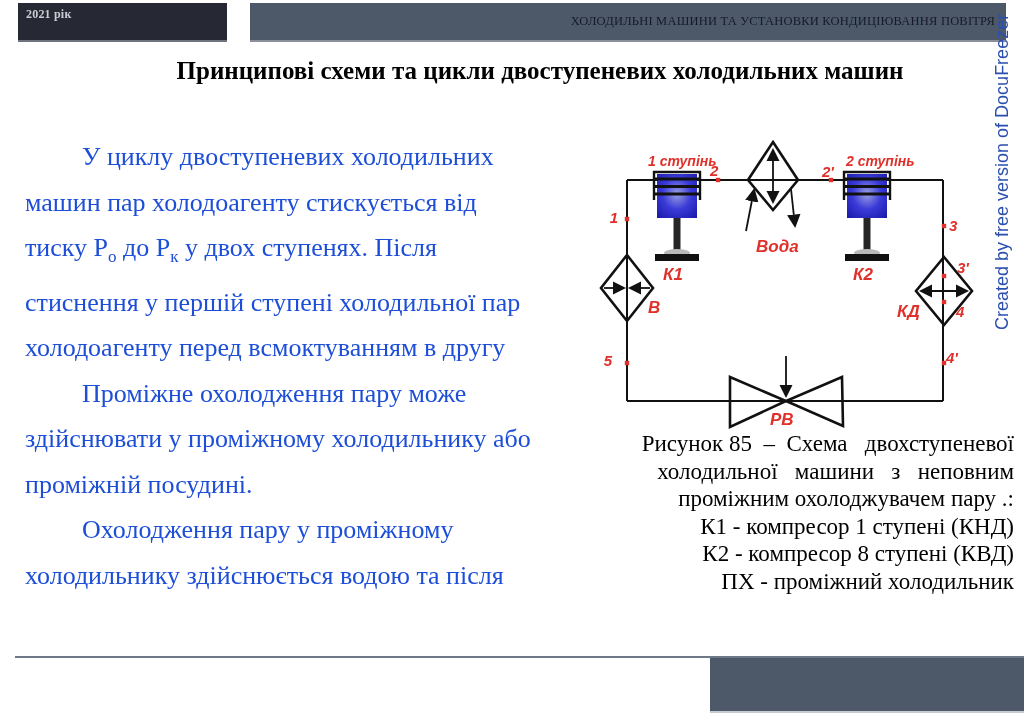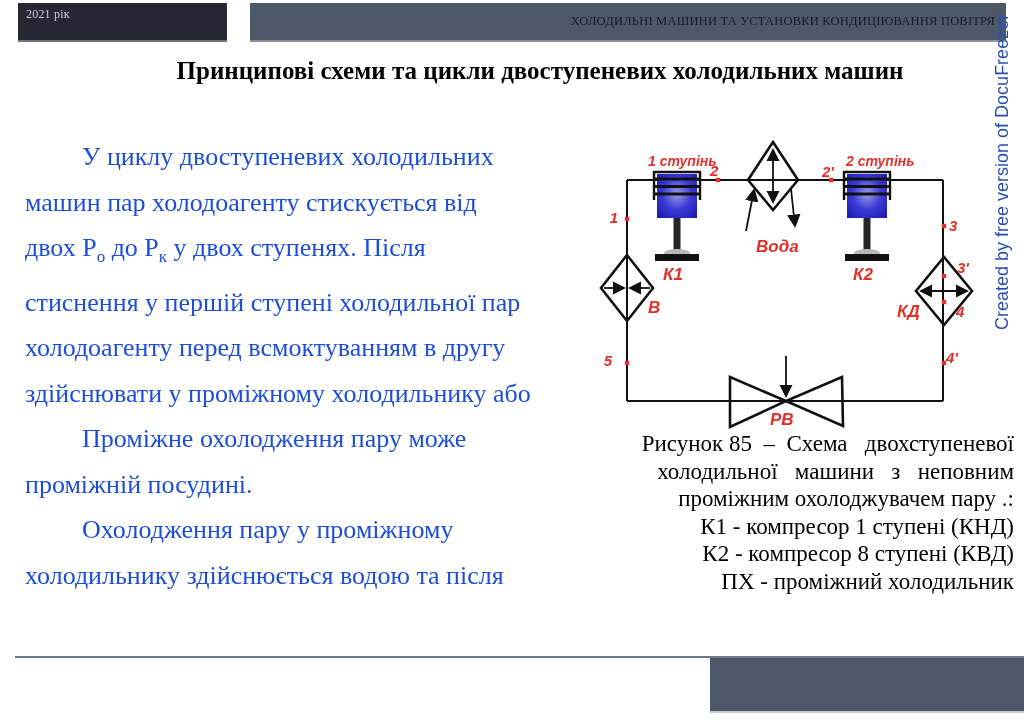--- a/index.html
+++ b/index.html
@@ -3,21 +3,21 @@
 <meta charset="utf-8">
 <style>
   html,body{margin:0;padding:0;background:#888;}
   .slide{
     position:relative;width:1024px;height:724px;background:#ffffff;
     overflow:hidden;font-family:"Liberation Serif",serif;margin:0 auto;
   }
   
   .bar-dark{
     position:absolute;left:18px;top:3px;width:209px;height:39px;
-    background:#262833;border-bottom:2px solid #70747e;box-sizing:border-box;
+    background:#262833;border-bottom:2px solid #70747e;box-sizing:border-box;font-weight:bold;
   }
   .bar-dark .year{
     color:#c9ccd4;font-size:12px;padding:4px 0 0 8px;letter-spacing:.2px;
   }
   .bar-gray{
     position:absolute;left:250px;top:3px;width:756px;height:39px;
     background:#4d5968;border-bottom:2px solid #8a8f99;box-sizing:border-box;
     display:flex;align-items:center;justify-content:flex-end;
   }
   .bar-gray .course{
@@ -71,25 +71,25 @@
     <div class="course">ХОЛОДИЛЬНІ МАШИНИ ТА УСТАНОВКИ КОНДИЦІЮВАННЯ ПОВІТРЯ</div>
   </div>
 
   <div class="watermark">Created by free version of DocuFreezer</div>
 
   <div class="slide-title">Принципові схеми та цикли двоступеневих холодильних машин</div>
 
   <div class="body-text" id="body-text">
       <div class="bline indent"><span>У циклу двоступеневих холодильних</span></div>
       <div class="bline"><span>машин пар холодоагенту стискується від</span></div>
-      <div class="bline"><span>двох Р</span><sub>о</sub><span> до Р</span><sub>к</sub><span> у двох ступенях. Після</span></div>
+      <div class="bline"><span>тиску Р</span><sub>о</sub><span> до Р</span><sub>к</sub><span> у двох ступенях. Після</span></div>
       <div class="bline"><span>стиснення у першій ступені холодильної пар</span></div>
       <div class="bline"><span>холодоагенту перед всмоктуванням в другу</span></div>
+      <div class="bline indent"><span>Проміжне охолодження пару може</span></div>
       <div class="bline"><span>здійснювати у проміжному холодильнику або</span></div>
-      <div class="bline indent"><span>Проміжне охолодження пару може</span></div>
       <div class="bline"><span>проміжній посудині.</span></div>
       <div class="bline indent"><span>Охолодження пару у проміжному</span></div>
       <div class="bline"><span>холодильнику здійснюється водою та після</span></div>
     </div>
 
   <svg class="schematic" viewBox="0 0 1024 724">
     <defs>
       <marker id="ah" viewBox="0 0 10 10" refX="8.5" refY="5" markerWidth="7.5" markerHeight="7.5" orient="auto-start-reverse">
         <path d="M0,0 L10,5 L0,10 z" fill="#111"></path>
       </marker>

